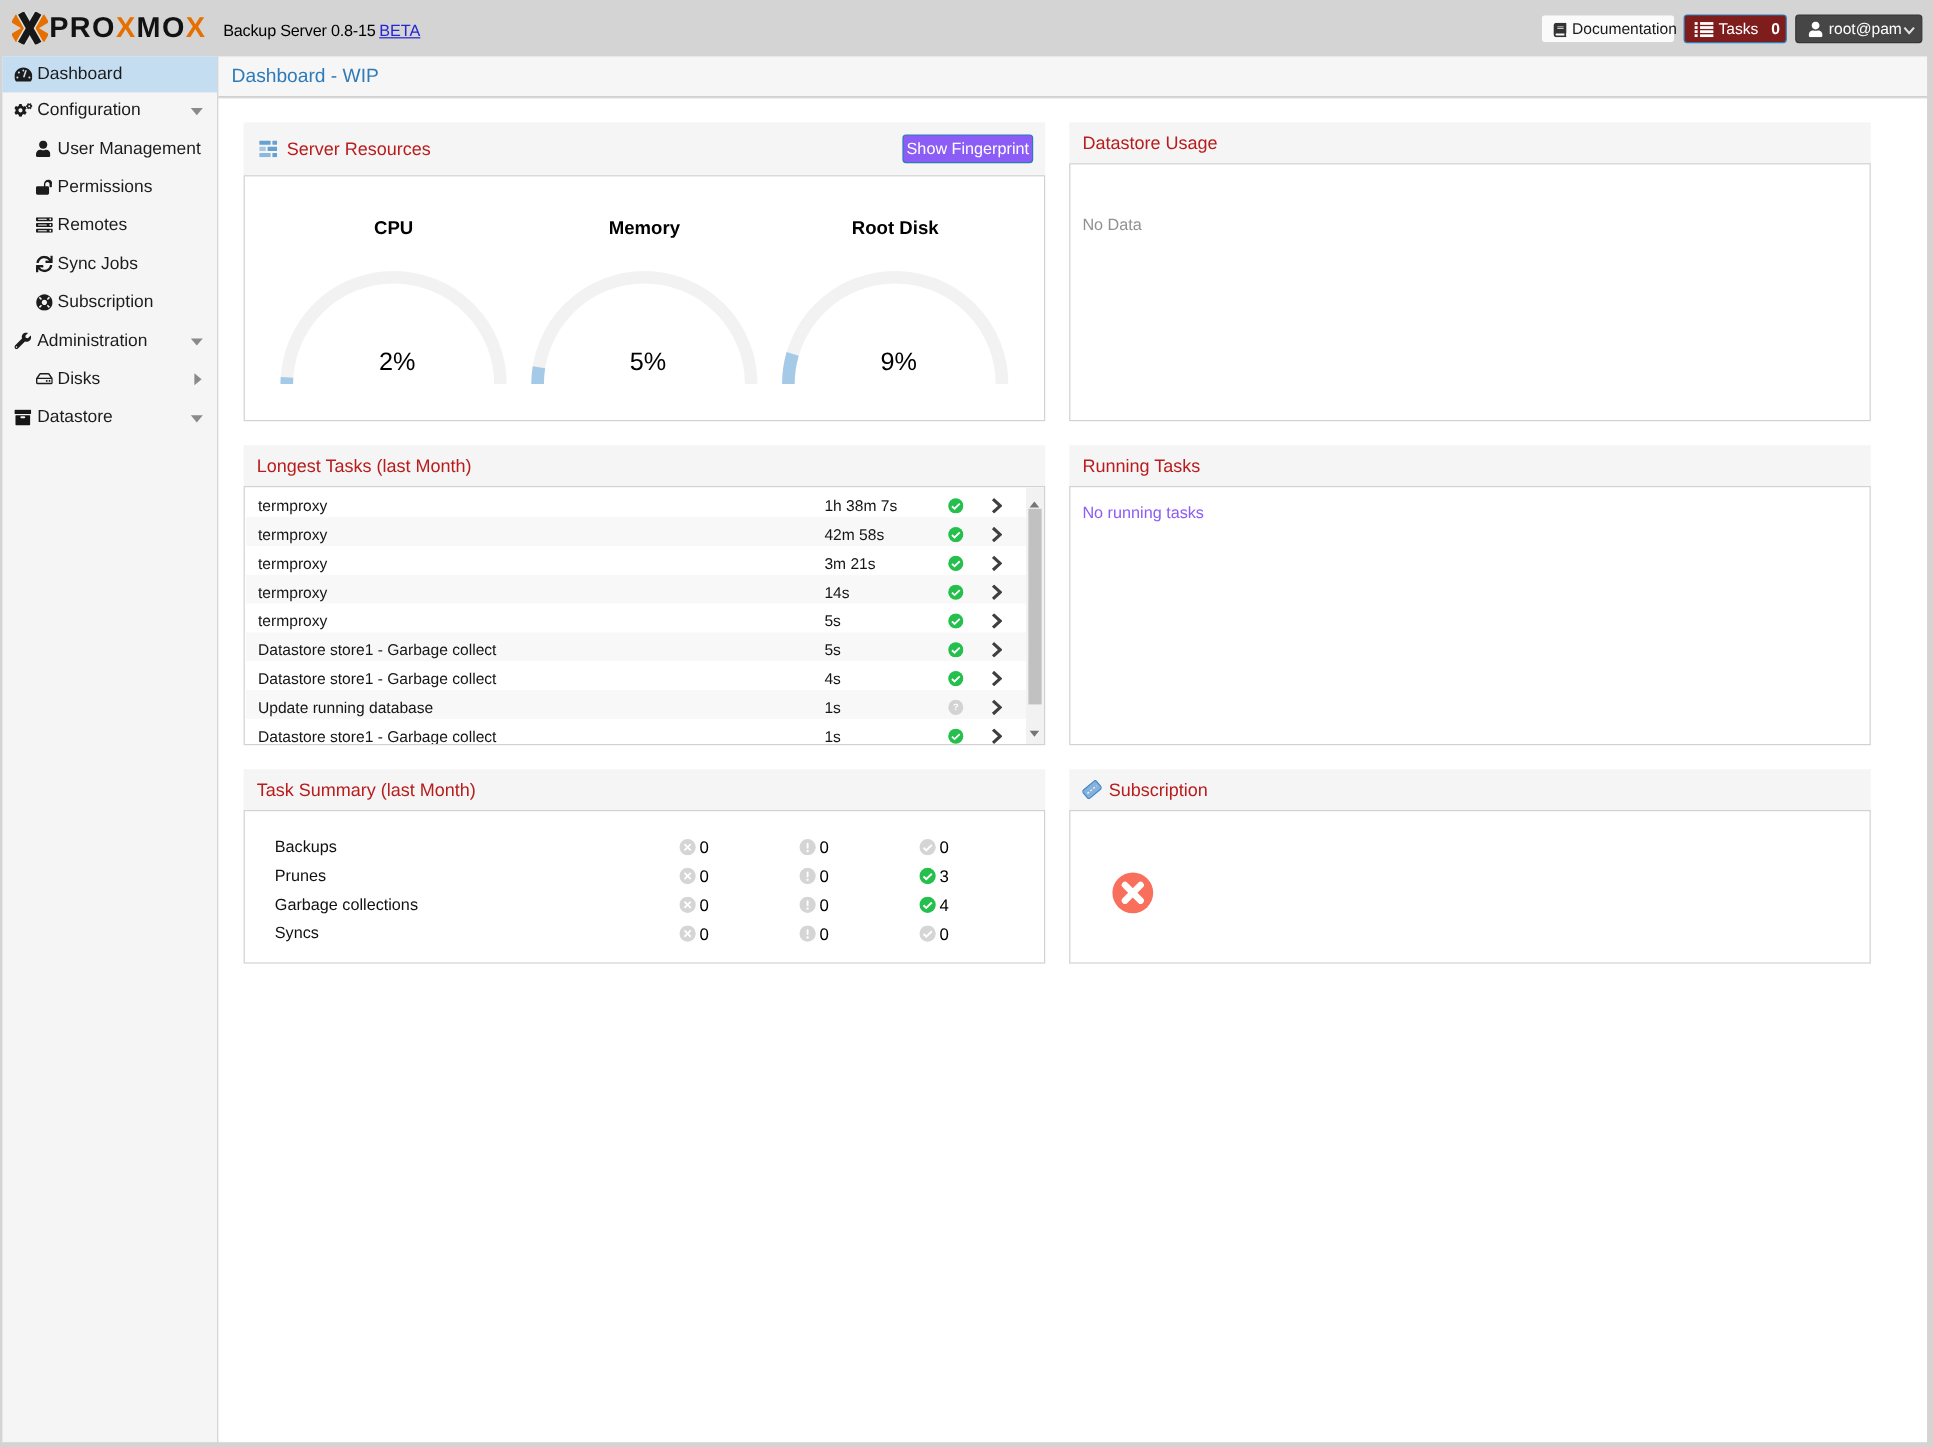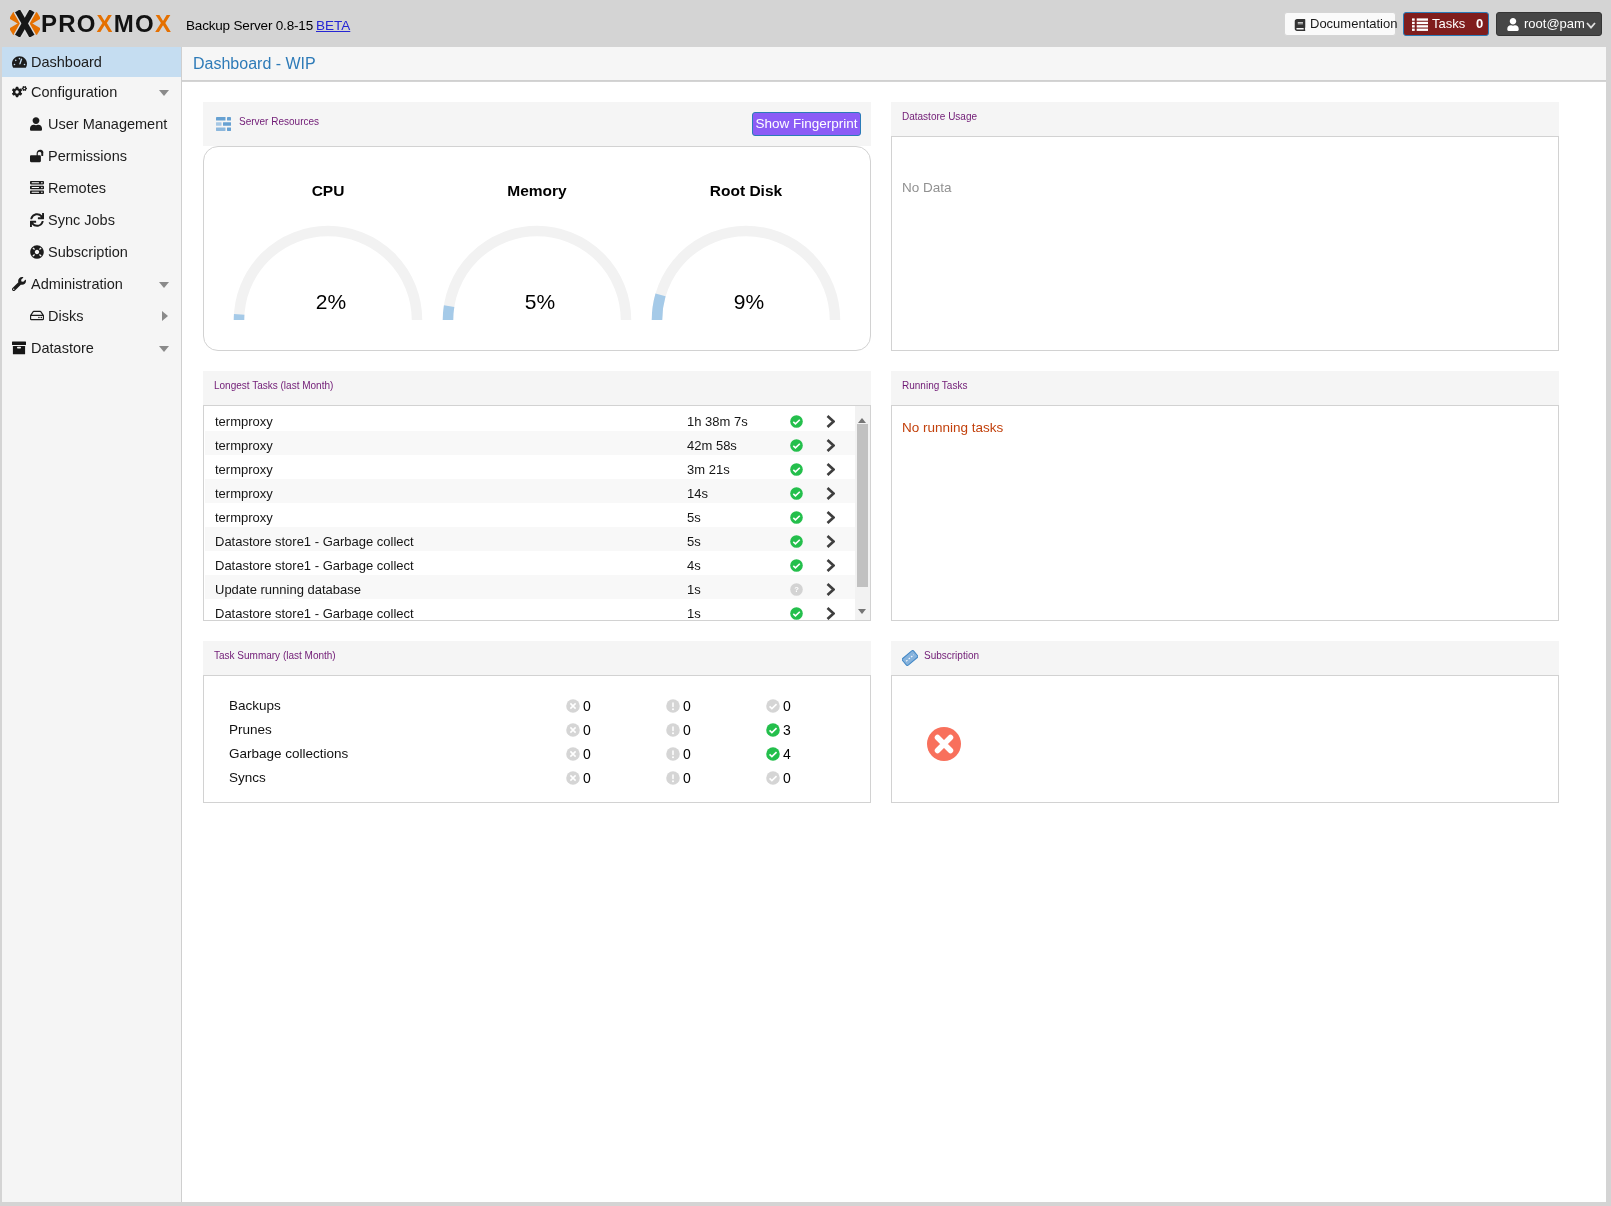--- a/index.html
+++ b/index.html
@@ -31,21 +31,21 @@
 .snav .caret { position:absolute; right:12px; top:13px; width:0; height:0; border-left:5px solid transparent; border-right:5px solid transparent; border-top:6px solid #8a8a8a; }
 .snav .caret-r { position:absolute; right:13px; top:10px; width:0; height:0; border-top:5px solid transparent; border-bottom:5px solid transparent; border-left:6px solid #8a8a8a; }
 #nav-dashboard { top:0; background:#c5ddf1; }
 
 
 #titlebar { position:absolute; left:182px; top:47px; width:1424px; height:34px; background:#f6f6f6; border-bottom:1px solid #d0d0d0; }
 #titlebar .t { position:absolute; left:11px; top:8px; font-size:16px; color:#2e7bb8; }
 #content { position:absolute; left:182px; top:82px; width:1424px; height:1120px; background:#fff; }
 
 .phead { position:absolute; background:#f5f5f5; }
-.phead .t { position:absolute; font-size:10px; color:#701a75; }
+.phead .t { position:absolute; font-size:15px; color:#b91c1c; }
 .pbody { position:absolute; background:#fff; border:1px solid #d2d2d2; }
 
 
 .glabel { position:absolute; top:35px; width:200px; text-align:center; font-weight:bold; font-size:15.5px; color:#000; }
 .gpct { position:absolute; top:143px; width:200px; text-align:center; font-size:21px; color:#000; }
 
 
 .trow { position:absolute; left:1px; width:651px; height:24px; font-size:13px; color:#161616; }
 .trow.alt { background:#f8f8f8; }
 .trow .nm { position:absolute; left:10px; top:7px; }
@@ -250,21 +250,21 @@
           <rect x="0" y="5.2" width="5.5" height="3.6" rx="0.4" fill="#a6c8e5"></rect>
           <rect x="7" y="5.2" width="8" height="3.6" rx="0.4"></rect>
           <rect x="0" y="10.4" width="9.5" height="3.6" rx="0.4" fill="#8db8dd"></rect>
           <rect x="11" y="10.4" width="4" height="3.6" rx="0.4"></rect>
         </g>
       </svg>
     </span>
   <span class="t" style="left:36px; top:14px;">Server Resources</span>
   <div style="position:absolute; left:549px; top:10px; width:109px; height:24px; background:#8b5cf6; border:1px solid #2a7cb8; border-radius:3px; color:#fff; font-size:13.5px; text-align:center; line-height:22px;">Show Fingerprint</div>
 </div>
-<div class="pbody" style="left:203px; top:146px; width:668px; height:205px;border-radius:15px;">
+<div class="pbody" style="left:203px; top:146px; width:668px; height:205px;">
   <div class="glabel" style="left:24px;">CPU</div>
   <div class="glabel" style="left:233px;">Memory</div>
   <div class="glabel" style="left:442px;">Root Disk</div>
   <svg style="position:absolute; left:0; top:0;" width="666" height="203" viewBox="0 0 666 203">
     <path d="M 35 173 A 89 89 0 0 1 213 173" fill="none" stroke="#f2f2f2" stroke-width="10.5"></path>
     <path d="M 244 173 A 89 89 0 0 1 422 173" fill="none" stroke="#f2f2f2" stroke-width="10.5"></path>
     <path d="M 453 173 A 89 89 0 0 1 631 173" fill="none" stroke="#f2f2f2" stroke-width="10.5"></path>
     <path d="M 35 173 A 89 89 0 0 1 35.17 167.4" fill="none" stroke="#a5cae8" stroke-width="10.5"></path>
     <path d="M 244 173 A 89 89 0 0 1 245.1 159.06" fill="none" stroke="#a5cae8" stroke-width="10.5"></path>
     <path d="M 453 173 A 89 89 0 0 1 456.54 147.9" fill="none" stroke="#a5cae8" stroke-width="10.5"></path>
@@ -528,21 +528,21 @@
   <span class="t" style="left:11px; top:9px;">Datastore Usage</span>
 </div>
 <div class="pbody" style="left:891px; top:136px; width:668px; height:215px;">
   <div style="position:absolute; left:10px; top:43px; font-size:13.5px; color:#919191;">No Data</div>
 </div>
 
 <div class="phead" style="left:891px; top:371px; width:668px; height:34px;">
   <span class="t" style="left:11px; top:9px;">Running Tasks</span>
 </div>
 <div class="pbody" style="left:891px; top:405px; width:668px; height:216px;">
-  <div style="position:absolute; left:10px; top:14px; font-size:13.5px; color:#c2410c;">No running tasks</div>
+  <div style="position:absolute; left:10px; top:14px; font-size:13.5px; color:#8b5cf6;">No running tasks</div>
 </div>
 
 <div class="phead" style="left:891px; top:641px; width:668px; height:34px;">
   <span style="position:absolute; left:11px; top:9px;">
       <svg width="16" height="16" viewBox="0 0 16 16">
         <g transform="rotate(-40 8 8)">
           <rect x="0.7" y="3.7" width="14.6" height="8.6" rx="1.4" fill="#85b2dc" stroke="#4287c5" stroke-width="1"></rect>
           <line x1="3" y1="8" x2="13" y2="8" stroke="#f3f7fb" stroke-width="1.2" stroke-dasharray="1.7 1.5"></line>
         </g>
       </svg>

